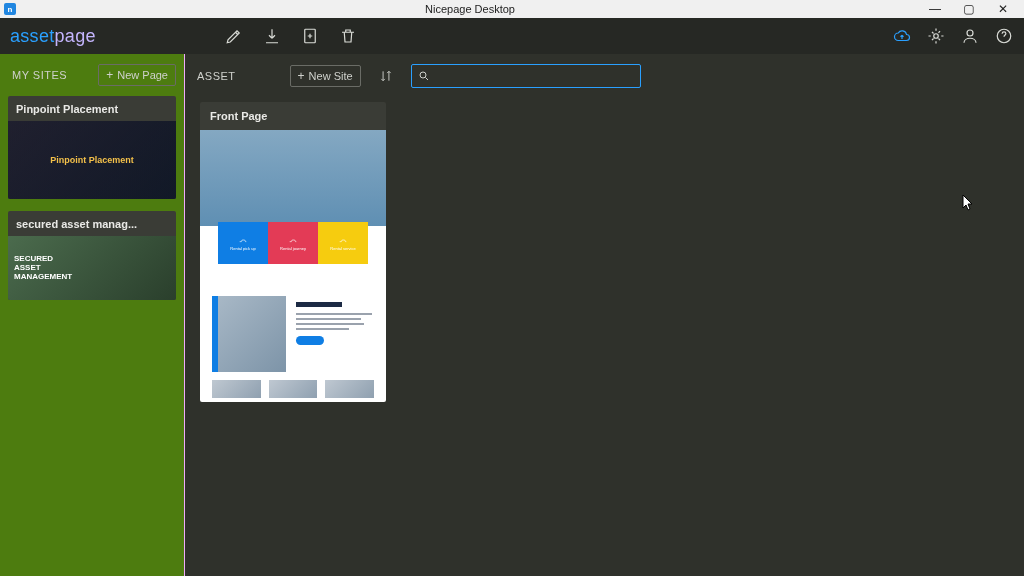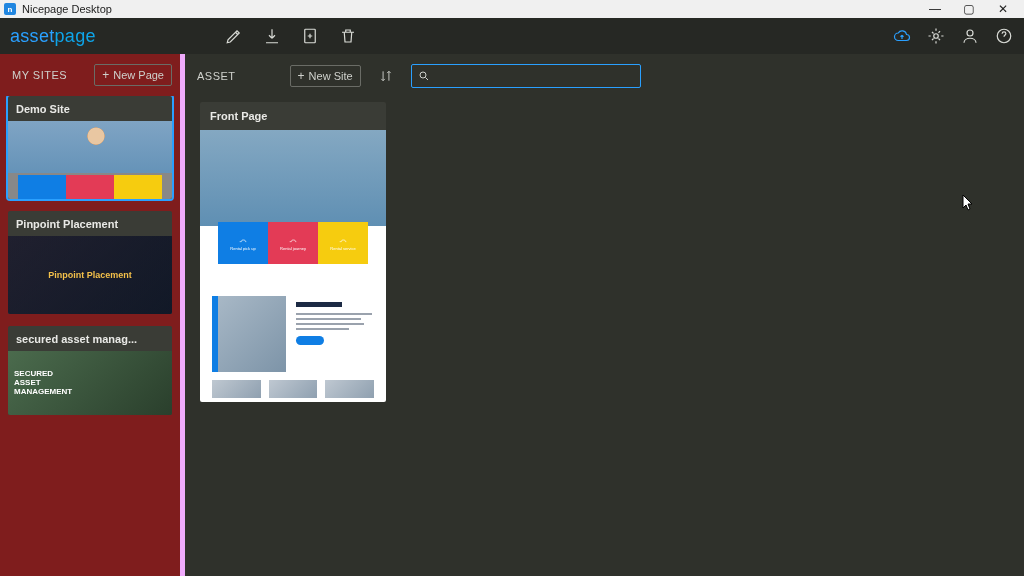--- a/index.html
+++ b/index.html
@@ -1,38 +1,38 @@
 <!DOCTYPE html>
 <html><head>
 <meta charset="utf-8">
 <style>
 * { margin: 0; padding: 0; box-sizing: border-box; font-family: "Segoe UI", Arial, sans-serif; }
 html, body { width: 1024px; height: 576px; overflow: hidden; background: #2f2f2a; }
 
 
 .titlebar { height: 18px; background: #f0f0f0; display: flex; align-items: center; padding: 0 4px; font-size: 11px; color: #222; }
 .titlebar .t-icon { width: 12px; height: 12px; background: #2086e0; border-radius: 2px; display: flex; align-items: center; justify-content: center; color: #fff; font-size: 8px; font-weight: bold; margin-right: 6px; }
-.titlebar .t-title { flex: 1; }
+.titlebar .t-title { flex: 1; text-align: center; }
 .titlebar .win-btn { width: 34px; text-align: center; font-size: 12px; cursor: default; }
 
 
 .toolbar { height: 36px; background: #262824; display: flex; align-items: center; padding: 0 10px; }
 .logo { font-size: 18px; font-weight: 500; letter-spacing: .3px; }
 .logo .a { color: #2aa0ff; }
-.logo .b { color: #0ea5e9; }
+.logo .b { color: #c4b5fd; }
 .tb-group { display: flex; gap: 18px; margin-left: 128px; align-items: center; }
 .tb-icon { width: 20px; height: 20px; color: #d9dbd6; display: flex; align-items: center; justify-content: center; cursor: pointer; }
 .tb-right { margin-left: auto; display: flex; gap: 14px; align-items: center; }
 .tb-icon svg { width: 18px; height: 18px; stroke: currentColor; fill: none; stroke-width: 1.6; }
 
 
 .main { display: flex; height: calc(576px - 18px - 36px); }
 
 
-.sidebar { width: 185px; background: #7f1d1d; display: flex; flex-direction: column; border-right: 5px solid #f0abfc; }
+.sidebar { width: 185px; background: #4d7c0f; display: flex; flex-direction: column; border-right: 1px solid #f0abfc; }
 .side-head { display: flex; align-items: center; justify-content: space-between; padding: 10px 8px 10px 12px; }
 .side-title { color: #cfd1cc; font-size: 11px; letter-spacing: .5px; }
 .new-btn { border: 1px solid #6a6c66; color: #cfd1cc; background: transparent; font-size: 11px; padding: 4px 7px; border-radius: 2px; cursor: pointer; display: flex; align-items: center; gap: 4px; }
 .plus { font-size: 12px; line-height: 1; }
 
 .sites { flex: 1; overflow: hidden; padding: 0 8px; display: flex; flex-direction: column; gap: 12px; }
 .site-card { background: #3a3c36; border-radius: 2px; overflow: hidden; cursor: pointer; }
 .site-card.selected { outline: 2px solid #2aa0ff; }
 .site-name { color: #e9e9e6; font-size: 11px; font-weight: 600; padding: 7px 8px 6px; white-space: nowrap; overflow: hidden; text-overflow: ellipsis; }
 .site-thumb { height: 78px; background: #888; position: relative; overflow: hidden; }
@@ -168,33 +168,20 @@
   <div class="sidebar">
     <div class="side-head">
       <div class="side-title">MY SITES</div>
       <button class="new-btn">
         <span class="plus">+</span>
         <span>New Page</span>
       </button>
     </div>
     <div class="sites">
 
-      <div class="site-card selected">
-        <div class="site-name">Demo Site</div>
-        <div class="site-thumb">
-          <div class="demo-hero">
-              <div class="demo-person"></div>
-            </div>
-          <div class="demo-cards">
-              <div class="c1"></div>
-              <div class="c2"></div>
-              <div class="c3"></div>
-            </div>
-        </div>
-      </div>
 
       <div class="site-card">
         <div class="site-name">Pinpoint Placement</div>
         <div class="pin-thumb">
           <div class="pin-txt">Pinpoint Placement</div>
         </div>
       </div>
 
       <div class="site-card">
         <div class="site-name">secured asset manag...</div>

